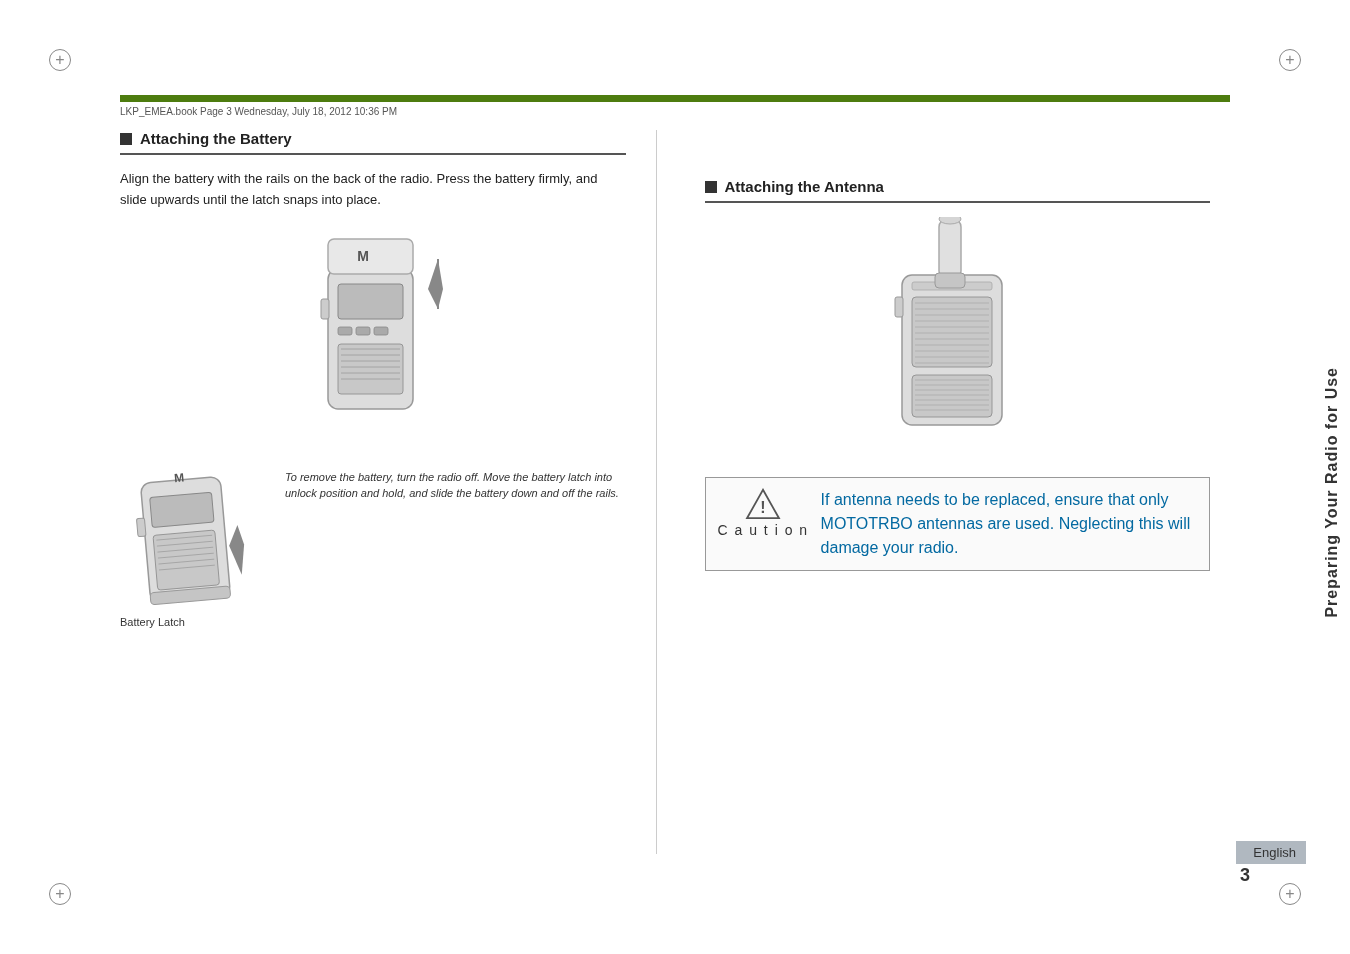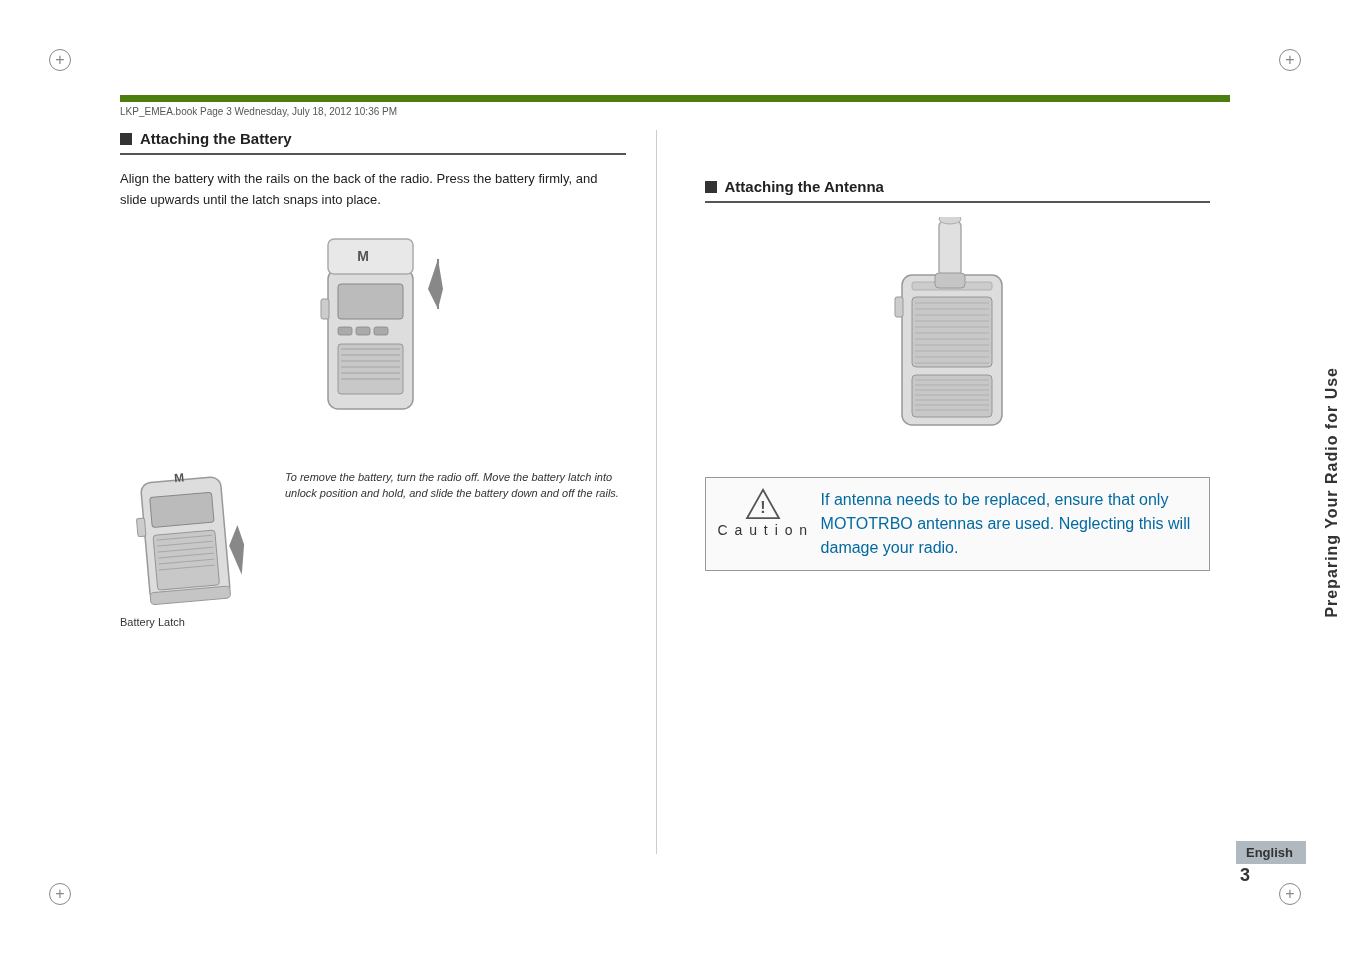--- a/index.html
+++ b/index.html
@@ -198,24 +198,24 @@
     }
 
     
     .lang-label {
       position: absolute;
       bottom: 90px;
       right: 44px;
       background: #b0b8c0;
       color: #333;
       font-size: 13px;
-      font-weight: bold;
+      font-weight: normal;
       padding: 4px 10px;
       min-width: 70px;
-      text-align: left;
+      text-align: right;
     }
 
     .left-bottom-section {
       display: flex;
       gap: 20px;
       margin-top: 10px;
     }
 
     .remove-text-block {
       flex: 1;

